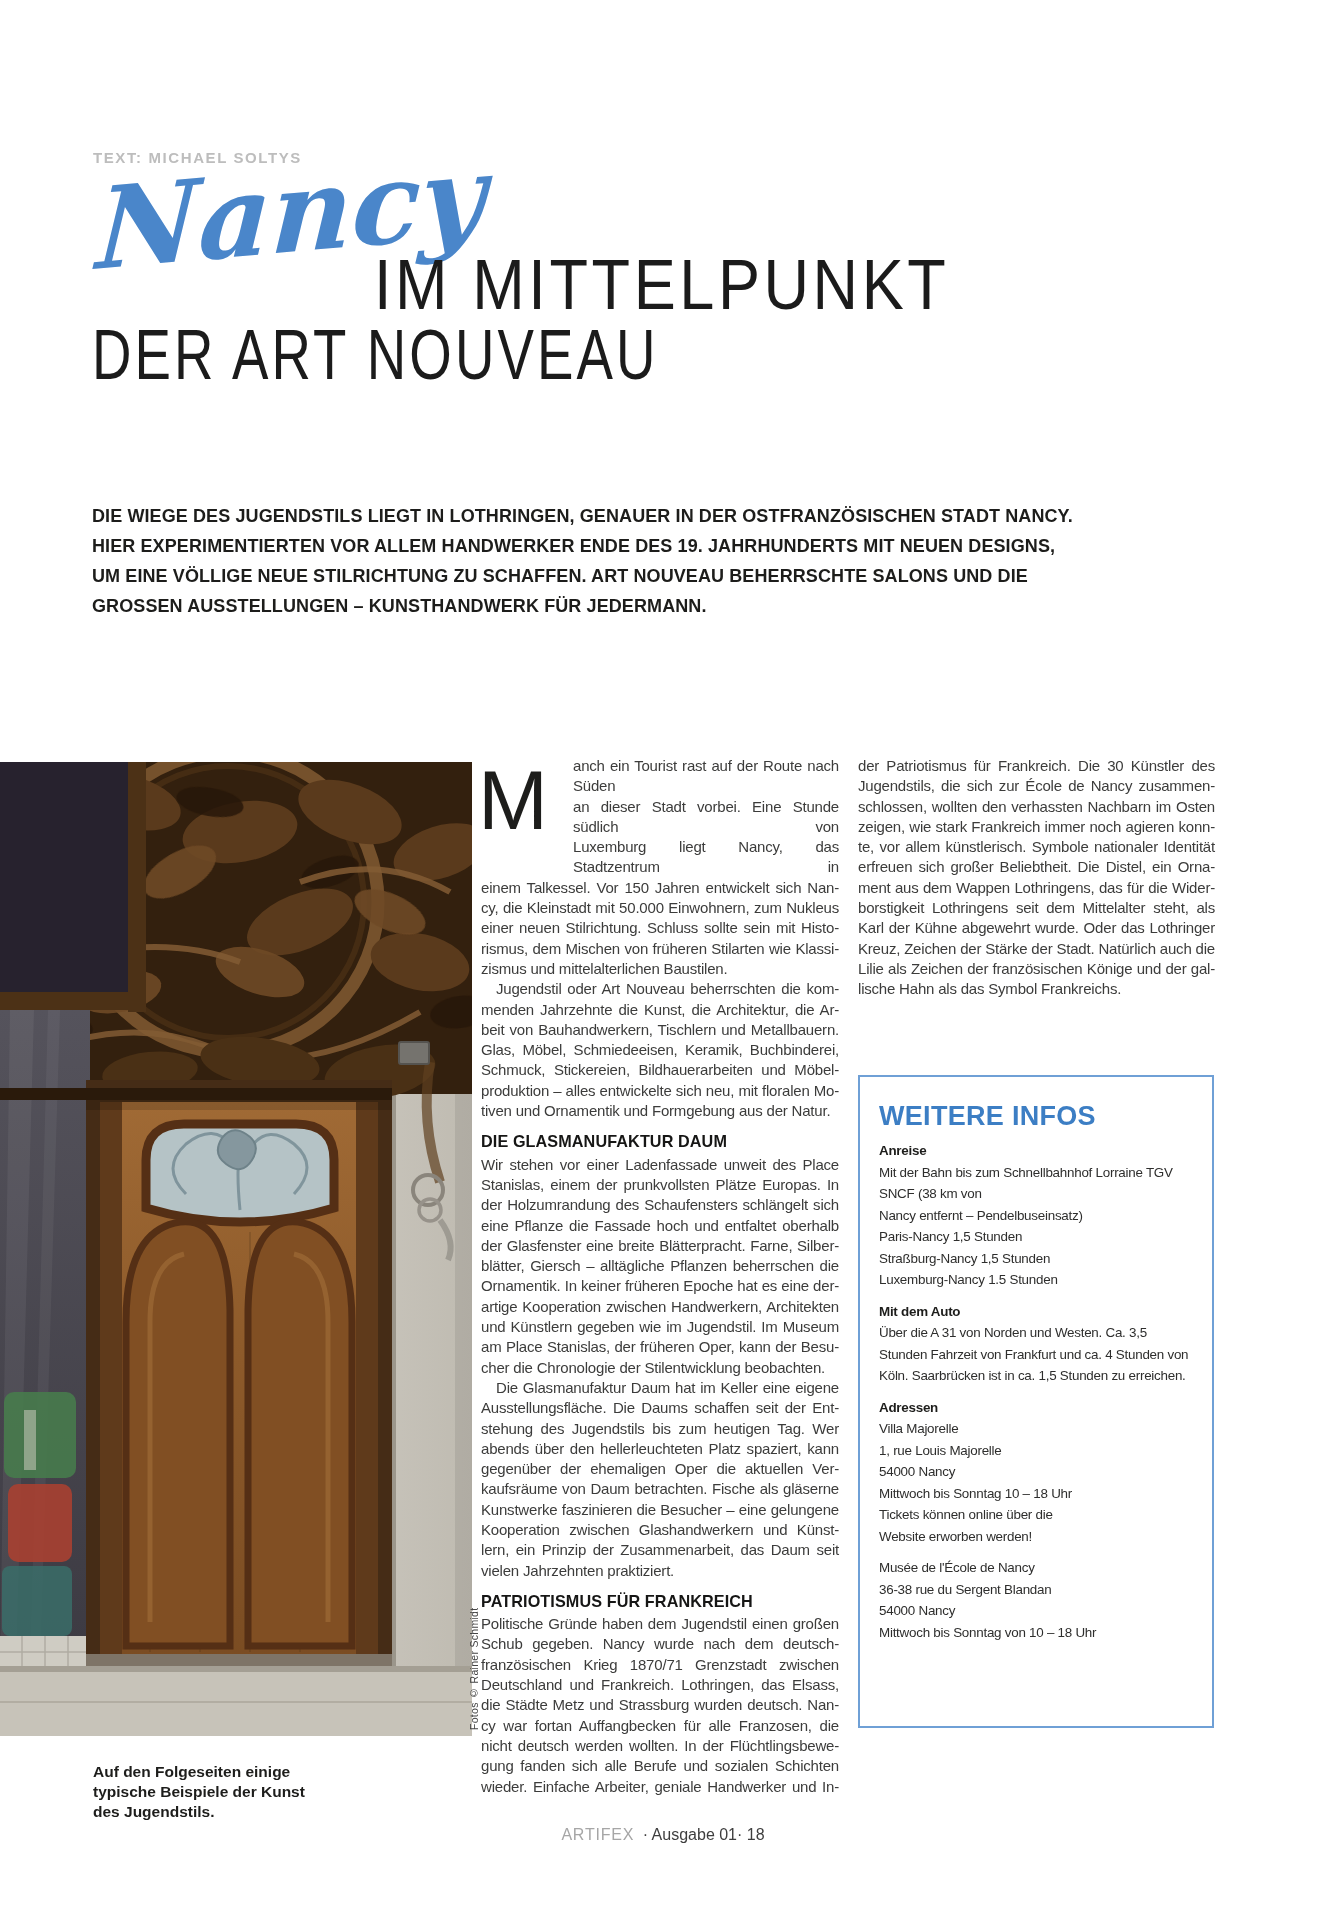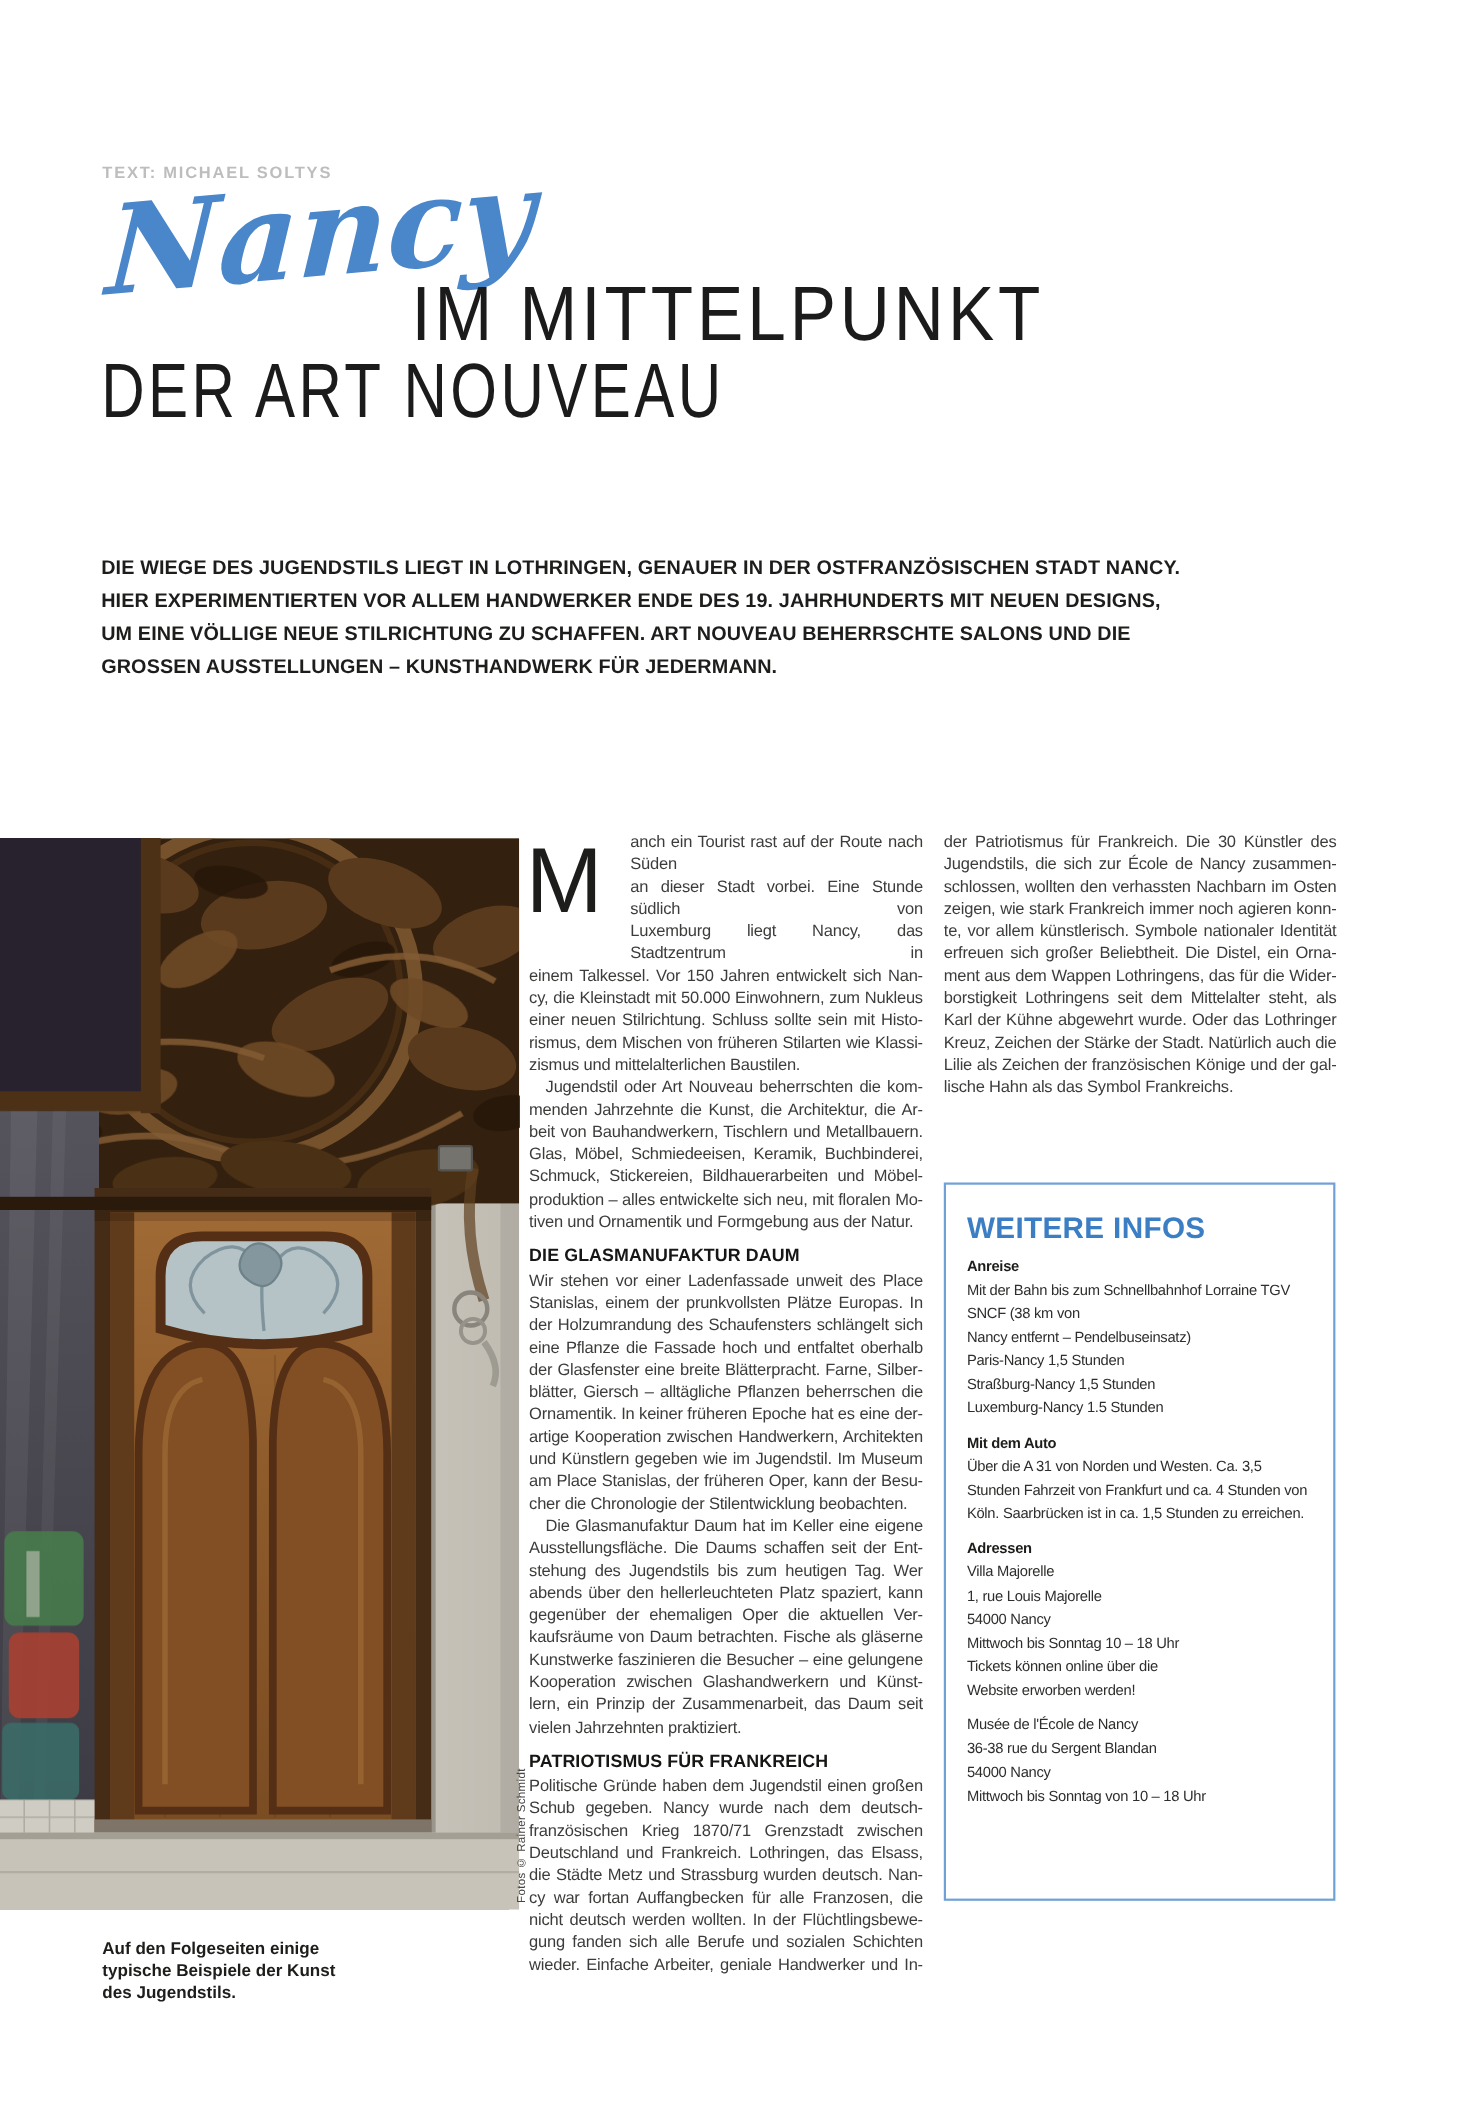--- a/index.html
+++ b/index.html
@@ -312,14 +312,18 @@
         </div>
     </div>
   </div>
 
   <div class="caption">
       <div>Auf den Folgeseiten einige</div>
       <div>typische Beispiele der Kunst</div>
       <div>des Jugendstils.</div>
     </div>
 
+  <div class="footer">
+    <span class="mag">ARTIFEX</span>
+    <span class="issue">· Ausgabe 01· 18</span>
+  </div>
 
 </div>
 
 </body></html>

